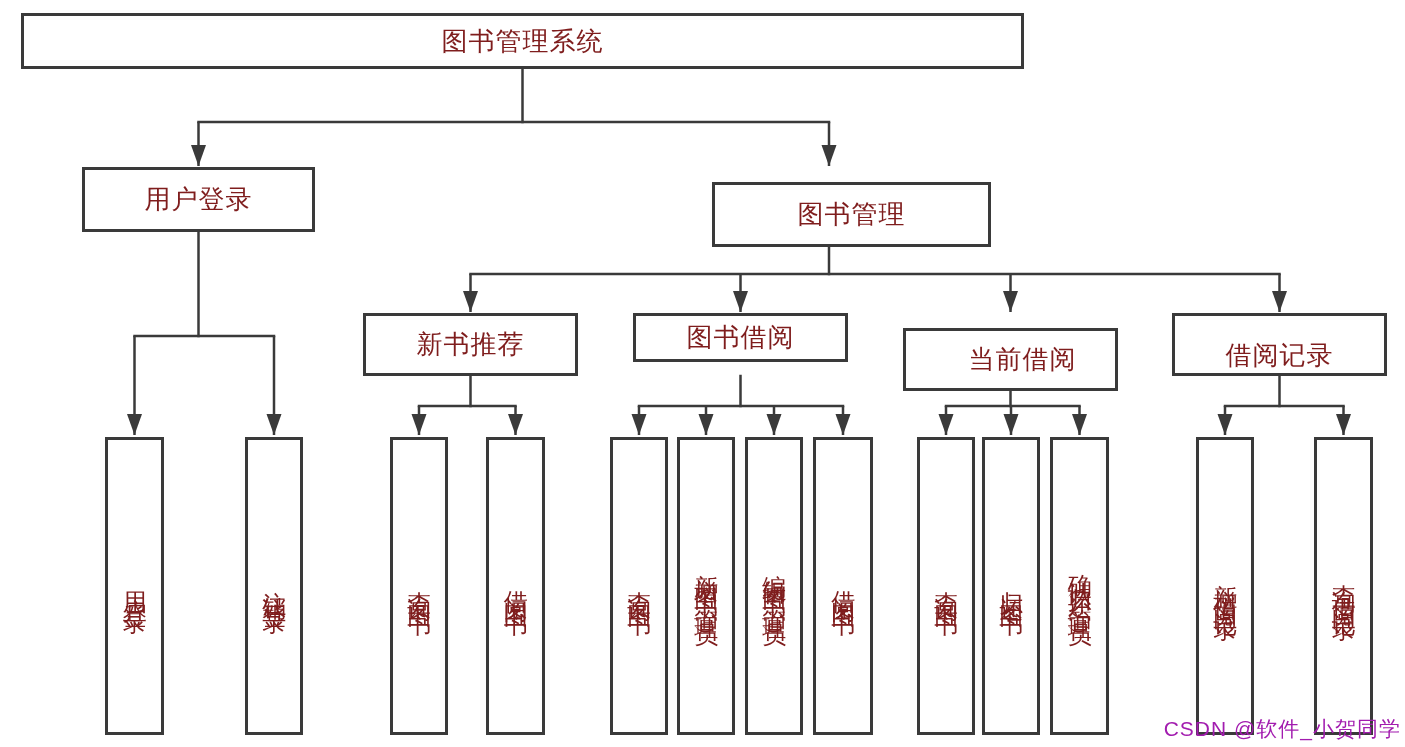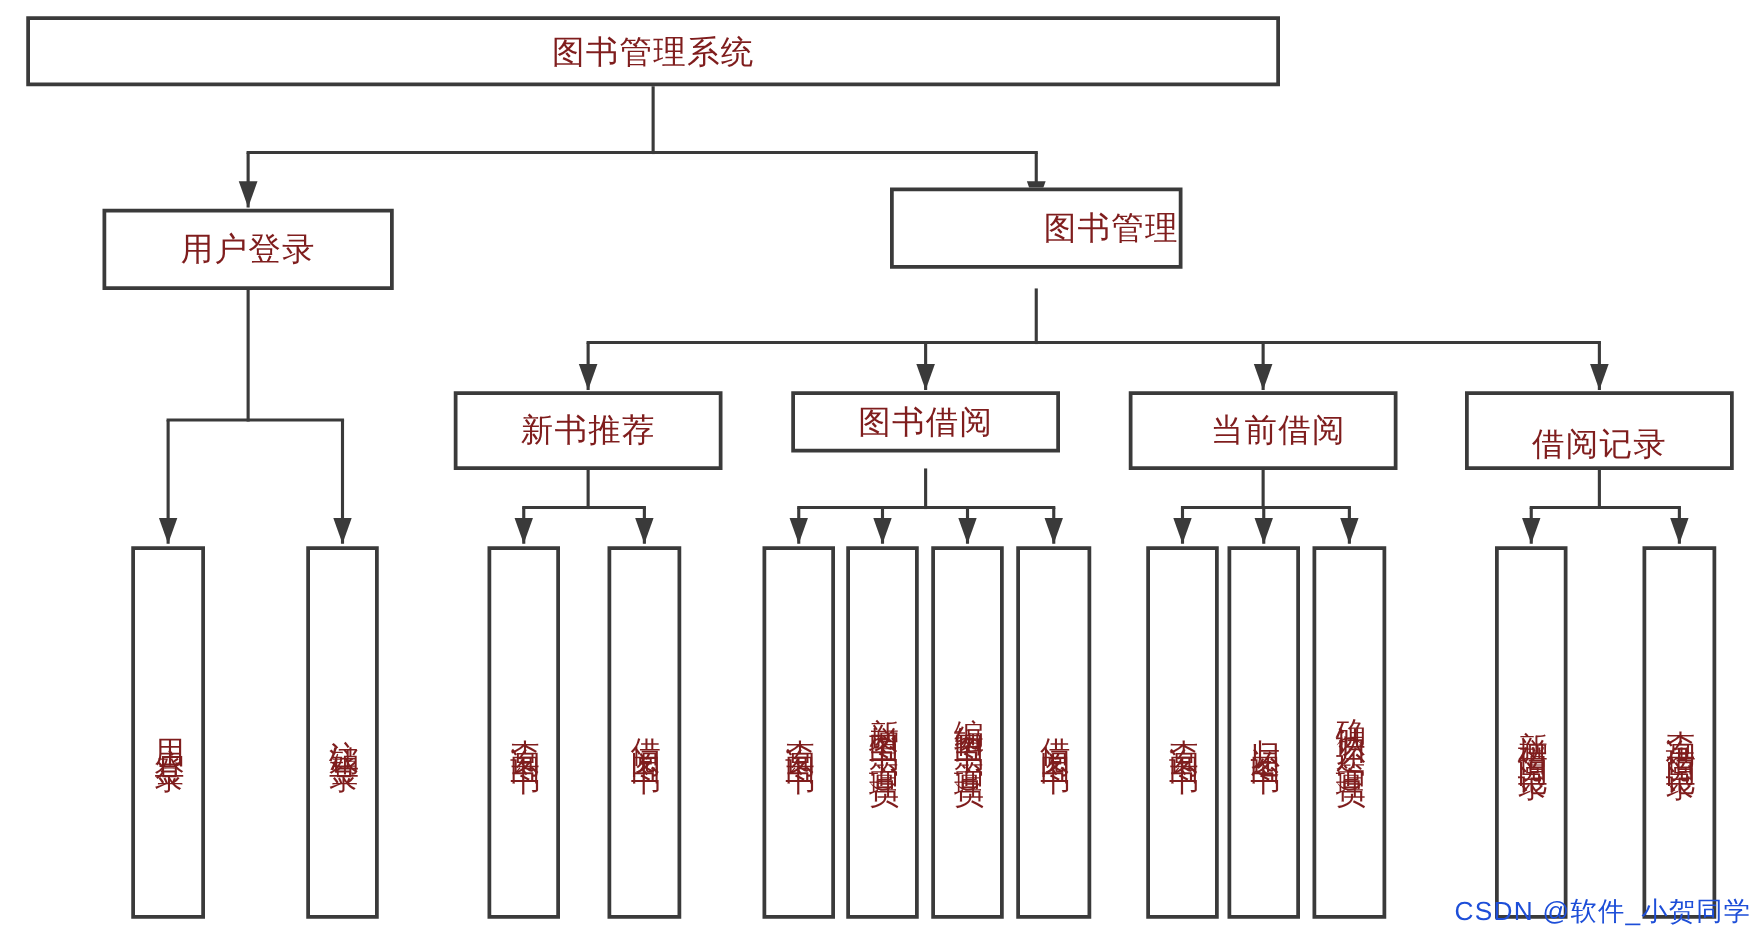--- a/index.html
+++ b/index.html
@@ -32,21 +32,21 @@
     writing-mode: vertical-rl;
     text-orientation: mixed;
     letter-spacing: 7px;
     line-height: 1.1;
   }
   .watermark {
     position: absolute;
     right: 4px;
     bottom: 4px;
     font-size: 21px;
-    color: #1d4ed8;
+    color: #a21caf;
     letter-spacing: 1px;
     white-space: nowrap;
   }
 </style>
 </head>
 <body>
 
 <div class="canvas">
 
   <svg class="wires" viewBox="0 0 1405 747" xmlns="http://www.w3.org/2000/svg">
@@ -94,31 +94,31 @@
     </g>
   </svg>
 
   <div class="node h-node" style="left:21px; top:13px; width:1003px; height:56px;">
     <span>图书管理系统</span>
   </div>
 
   <div class="node h-node" style="left:82px; top:167px; width:233px; height:65px;">
     <span>用户登录</span>
   </div>
-  <div class="node h-node" style="left:712px; top:150px; width:234px; height:65px;justify-content:flex-end;">
+  <div class="node h-node" style="left:712px; top:182px; width:279px; height:65px;">
     <span>图书管理</span>
   </div>
 
   <div class="node h-node" style="left:363px; top:313px; width:215px; height:63px;">
     <span>新书推荐</span>
   </div>
   <div class="node h-node" style="left:633px; top:313px; width:215px; height:49px;">
     <span>图书借阅</span>
   </div>
-  <div class="node h-node" style="left:903px; top:313px; width:215px; height:63px;padding-left:24px;">
+  <div class="node h-node" style="left:903px; top:328px; width:215px; height:63px;padding-left:24px;">
     <span>当前借阅</span>
   </div>
   <div class="node h-node" style="left:1172px; top:313px; width:215px; height:63px;align-items:flex-end;">
     <span>借阅记录</span>
   </div>
 
   <div class="node v-node" style="left:105px; top:437px; width:59px; height:298px;">
     <span class="vtext">用户登录</span>
   </div>
   <div class="node v-node" style="left:245px; top:437px; width:58px; height:298px;">

